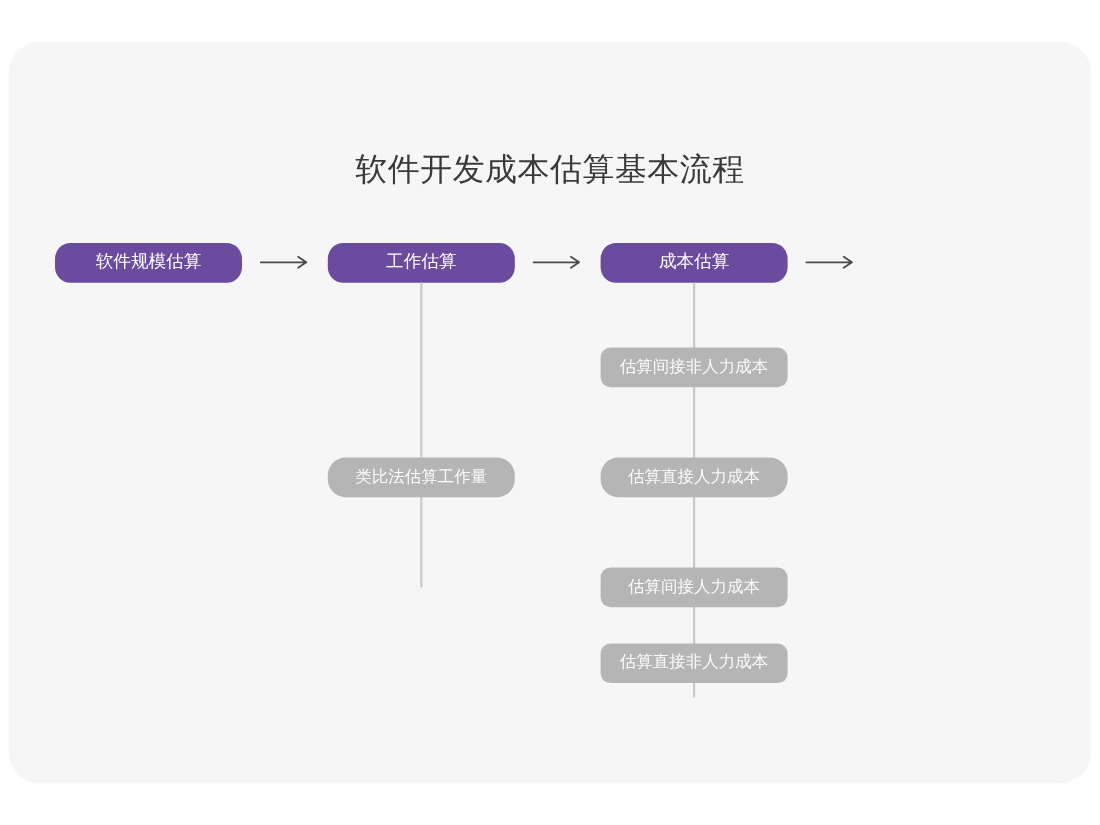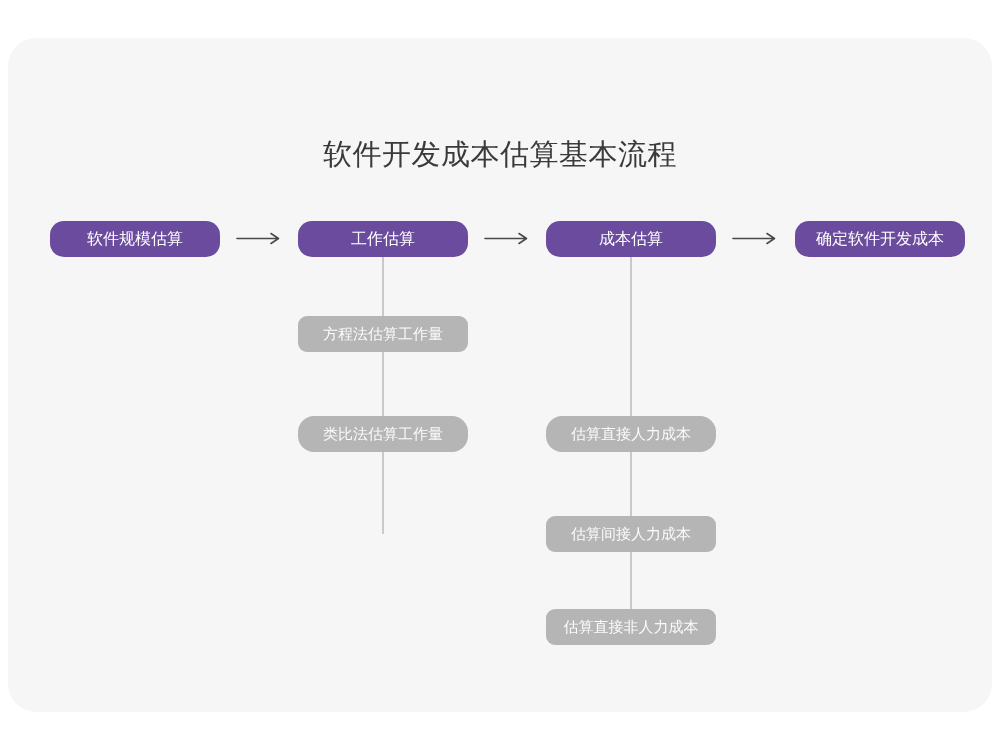--- a/index.html
+++ b/index.html
@@ -72,49 +72,48 @@
     z-index: 1;
   }
   
   .col-1 { left: 42px; }
   .col-2 { left: 290px; }
   .col-3 { left: 538px; }
   .col-4 { left: 787px; }
   .row-1 { top: 278px; }
   .row-2 { top: 378px; border-radius: 16px; }
   .row-3 { top: 478px; }
-  .row-4 { top: 571px; }
+  .row-4 { top: 547px; font-family: Liberation Mono, monospace; }
 </style>
 </head>
 <body>
 
 <div class="page">
   <div class="card">
 
     <h1 class="title">软件开发成本估算基本流程</h1>
 
     <div class="connector" style="left:374px; top:219px; height:277px;"></div>
     <div class="connector" style="left:622px; top:219px; height:377px;"></div>
 
     <div class="main-box col-1">软件规模估算</div>
     <div class="main-box col-2">工作估算</div>
     <div class="main-box col-3">成本估算</div>
-    <div class="main-box col-4">确定软件开发成本</div>
 
     <svg class="arrow" style="left:228px;" viewBox="0 0 46 15">
       <path d="M1 7.5 H42 M35 2.5 L42.5 7.5 L35 12.5" fill="none" stroke="#4a4a4a" stroke-width="1.6" stroke-linecap="round" stroke-linejoin="round"></path>
     </svg>
     <svg class="arrow" style="left:476px;" viewBox="0 0 46 15">
       <path d="M1 7.5 H42 M35 2.5 L42.5 7.5 L35 12.5" fill="none" stroke="#4a4a4a" stroke-width="1.6" stroke-linecap="round" stroke-linejoin="round"></path>
     </svg>
     <svg class="arrow" style="left:724px;" viewBox="0 0 46 15">
       <path d="M1 7.5 H42 M35 2.5 L42.5 7.5 L35 12.5" fill="none" stroke="#4a4a4a" stroke-width="1.6" stroke-linecap="round" stroke-linejoin="round"></path>
     </svg>
 
-    <div class="sub-box col-2 row-1">方程法估算工作量</div>
     <div class="sub-box col-2 row-2">类比法估算工作量</div>
 
+    <div class="sub-box col-3 row-1">估算间接非人力成本</div>
     <div class="sub-box col-3 row-3">估算间接人力成本</div>
     <div class="sub-box col-3 row-2">估算直接人力成本</div>
     <div class="sub-box col-3 row-4">估算直接非人力成本</div>
 
   </div>
 </div>
 
 </body></html>

